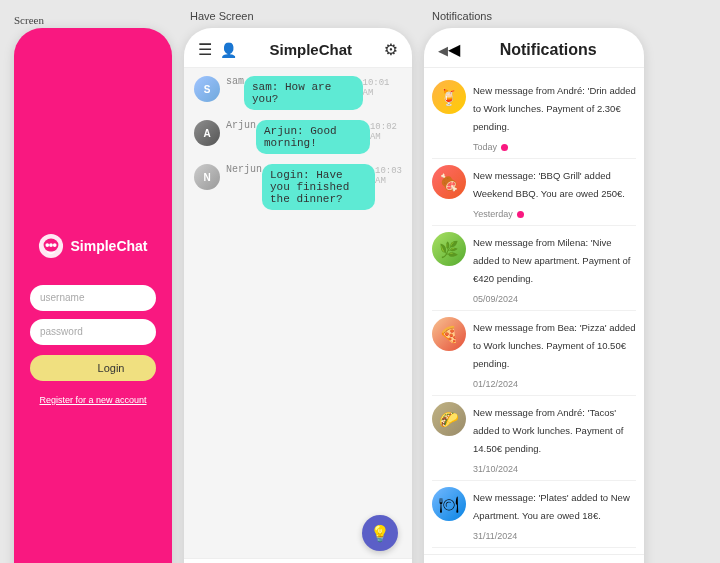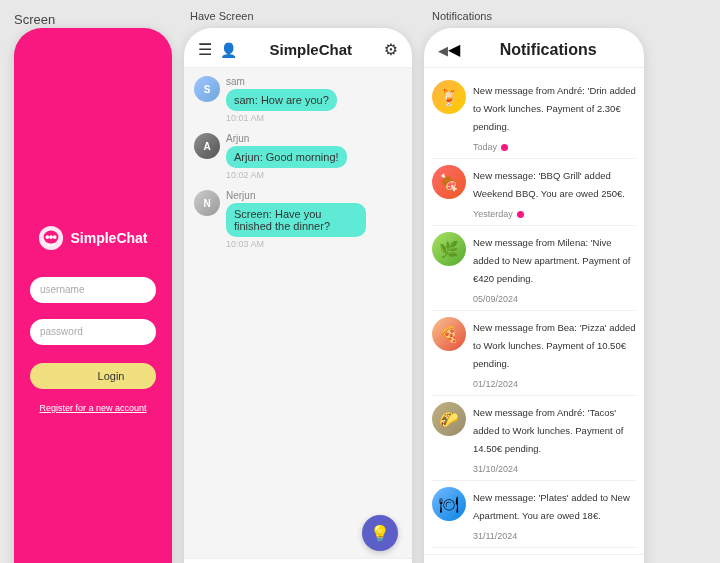--- a/index.html
+++ b/index.html
@@ -53,21 +53,21 @@
     .login-logo-text {
       color: white;
       font-size: 14px;
       font-weight: 600;
     }
     .login-input {
       background: white;
       border-radius: 20px;
       width: 100%;
       height: 26px;
-      margin-bottom: 16px;
+      margin-bottom: 8px;
       display: flex;
       align-items: center;
       padding: 0 10px;
     }
     .login-input-text {
       font-size: 10px;
       color: #aaa;
     }
     .login-btn {
       background: #f0e080;
@@ -136,21 +136,22 @@
       overflow: hidden;
       display: flex;
       align-items: center;
       justify-content: center;
       font-size: 10px;
       color: white;
       font-weight: 600;
     }
     .chat-msg-block {
       display: flex;
-      flex-direction: column;
+      flex-direction: row;
+      font-family: Liberation Mono, monospace;
     }
     .chat-name {
       font-size: 10px;
       color: #888;
       margin-bottom: 2px;
     }
     .chat-bubble {
       background: #5eead4;
       border-radius: 10px;
       padding: 5px 8px;
@@ -349,21 +350,21 @@
     .ni-6 { background: linear-gradient(135deg, #74b9ff, #0984e3); }
 
     .simplechat-logo-svg {
       width: 26px; height: 26px;
     }
   </style>
 </head>
 <body>
 
 <div class="label-area">
-  <span style="font-size:13px;color:#444;">Screen</span>
+  <span style="font-size:11px;color:#444;font-family:Liberation Serif, serif;">Screen</span>
   <span class="label-chat">Have Screen</span>
   <span class="label-notif">Notifications</span>
 </div>
 
 <div class="screens-row">
 
   <div class="phone phone-login">
     <div class="login-inner">
       <div class="login-logo">
         <svg class="login-logo-svg simplechat-logo-svg" viewBox="0 0 28 28">
@@ -418,21 +419,21 @@
           </div>
           <span class="chat-time">10:02 AM</span>
         </div>
       </div>
 
       <div class="chat-row">
         <div class="chat-avatar av-nerjun">N</div>
         <div class="chat-msg-block">
           <span class="chat-name">Nerjun</span>
           <div class="chat-bubble">
-            <span>Screen: Have you finished the dinner?</span>
+            <span>Login: Have you finished the dinner?</span>
           </div>
           <span class="chat-time">10:03 AM</span>
         </div>
       </div>
     </div>
 
     <div class="chat-fab">
       <span>💡</span>
     </div>
 

